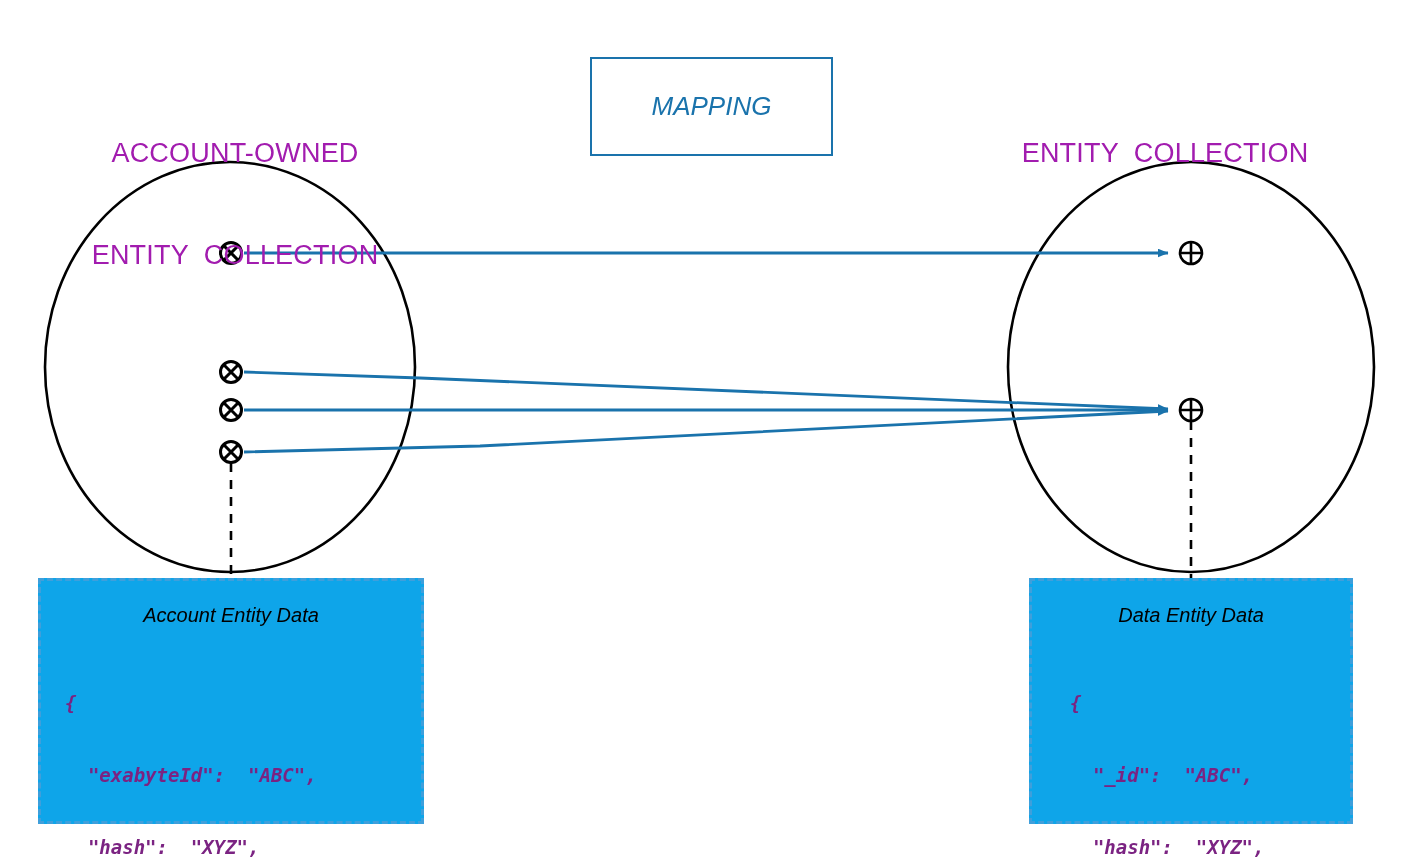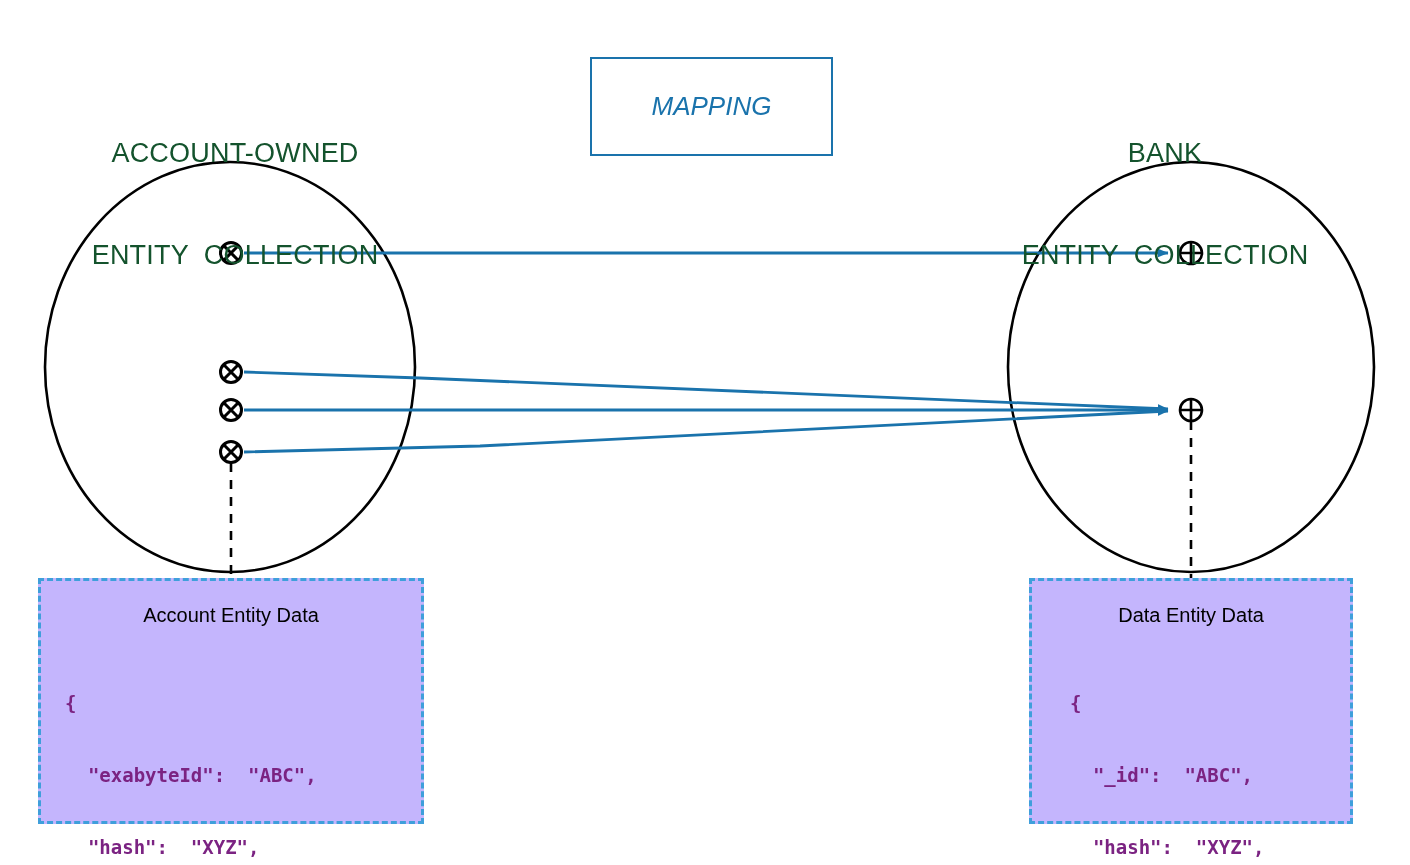--- a/index.html
+++ b/index.html
@@ -21,21 +21,21 @@
     top: 0;
     width: 1410px;
     height: 865px;
   }
   .collection-title {
     position: absolute;
     text-align: center;
     font-family: "Liberation Sans", sans-serif;
     font-size: 27px;
     line-height: 34px;
-    color: #14532d;
+    color: #a21caf;
     white-space: pre;
     letter-spacing: 0.2px;
   }
   #left-collection-title {
     left: 30px;
     top: 68px;
     width: 410px;
   }
   #right-collection-title {
     left: 960px;
@@ -60,21 +60,22 @@
     font-style: italic;
     font-size: 26px;
     line-height: 33px;
     color: #1a73ac;
     white-space: pre;
   }
   .data-box {
     position: absolute;
     box-sizing: border-box;
     border: 3px dashed #3f9fdb;
-    background: #c4b5fd;
+    background: #0ea5e9;
+    font-style: italic;
   }
   #account-data-box {
     left: 38px;
     top: 578px;
     width: 386px;
     height: 246px;
   }
   #bank-data-box {
     left: 1029px;
     top: 578px;
@@ -160,21 +161,20 @@
   <path d="M231,463 L231,580" stroke="#000000" stroke-width="2.6" stroke-dasharray="9,8" fill="none"></path>
   <path d="M1191,421 L1191,580" stroke="#000000" stroke-width="2.6" stroke-dasharray="9,8" fill="none"></path>
 </svg>
 
 <div id="left-collection-title" class="collection-title">
   <div>ACCOUNT-OWNED</div>
   <div>ENTITY  COLLECTION</div>
 </div>
 
 <div id="right-collection-title" class="collection-title">
-  <div>BANK</div>
   <div>ENTITY  COLLECTION</div>
 </div>
 
 <div id="mapping-operation-box">
   <div class="mapping-line">MAPPING</div>
 </div>
 
 <div id="account-data-box" class="data-box">
   <div class="data-box-title">Account Entity Data</div>
   <div class="data-box-json">

